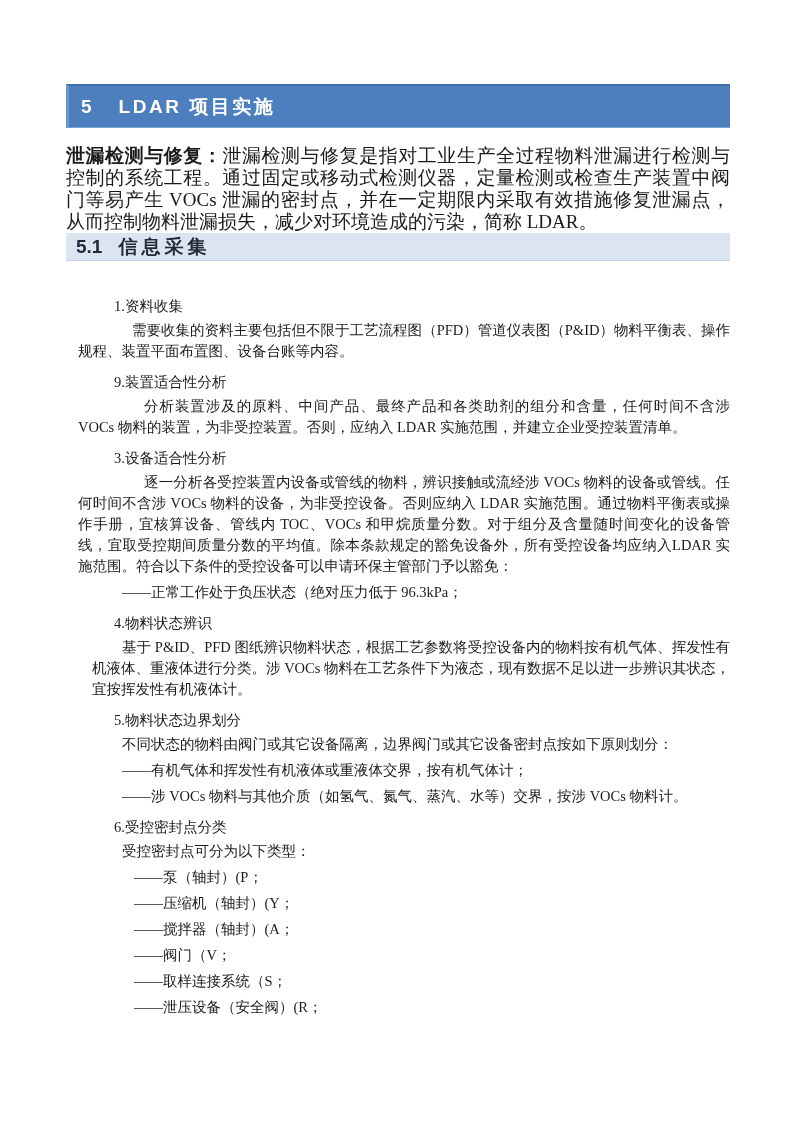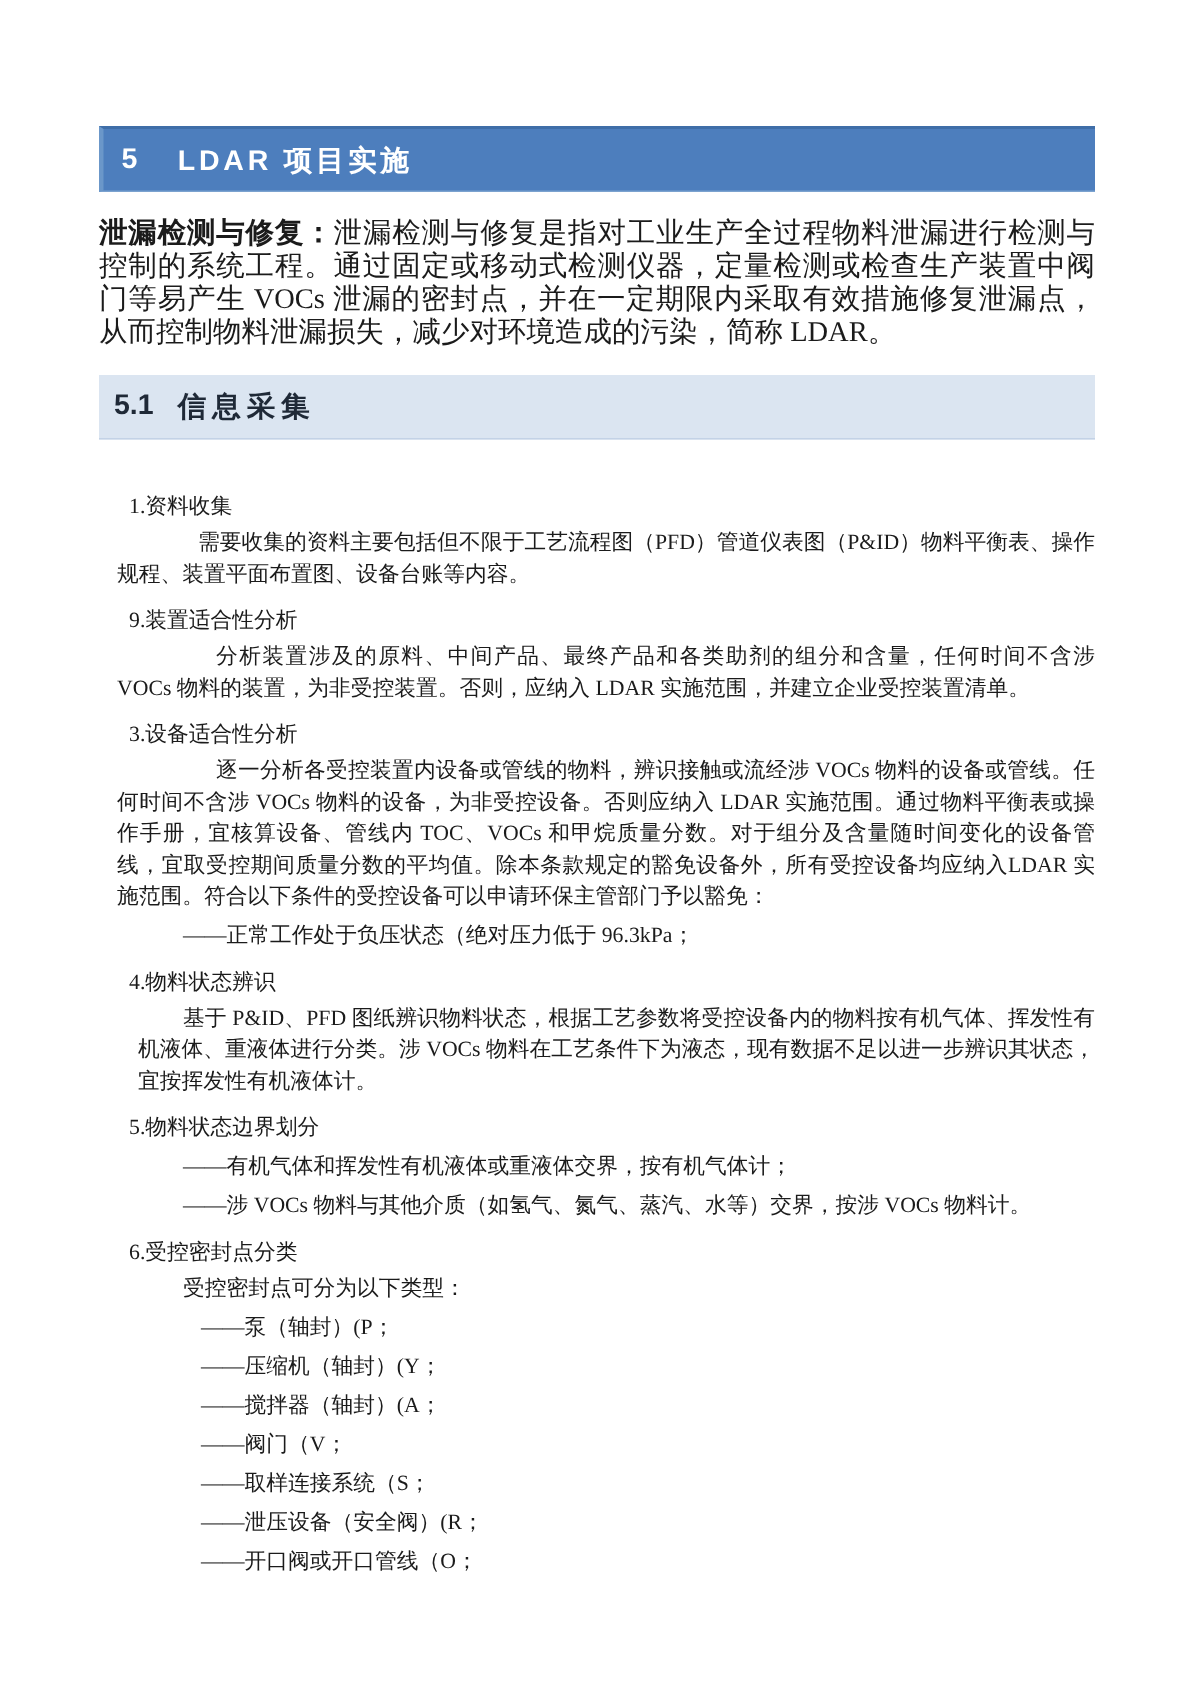--- a/index.html
+++ b/index.html
@@ -40,36 +40,35 @@
   .h1bar .ttl{letter-spacing:2.5px;}
   
   .intro{
     margin-top:17px;
     font-size:19px;line-height:22px;
     text-align:justify;
   }
   .intro b{font-weight:bold;}
   
   .h2bar{
-    margin-top:17px;
     background:var(--subheading-bg);
     color:var(--subheading-text);
-    height:43px;
+    height:28px;
     display:flex;align-items:center;
     padding-left:10px;
     font-family:"Liberation Sans","DejaVu Sans",sans-serif;
     font-weight:bold;font-size:19px;
     border-bottom:1px solid #c3d2e6;
   }
   .h2bar .num{margin-right:16px;}
   .h2bar .ttl{letter-spacing:4px;}
   
   .items{margin-top:25px;font-size:14.5px;line-height:21px;}
   .item{margin-top:10px;}
-  .ititle{margin:0 0 3px 20px;}
+  .ititle{margin:0 0 3px 48px;}
   .body{text-align:justify;}
   .b0{margin-left:12px;text-indent:66px;}
   .b1{margin-left:12px;text-indent:54px;}
   .b2{margin-left:26px;text-indent:30px;}
   .d{margin-top:5px;margin-left:26px;text-indent:30px;text-align:justify;}
   .d6{margin-top:5px;margin-left:68px;text-indent:0;}
   
   .footer{
     margin-top:auto;
     padding-top:18px;
@@ -114,34 +113,34 @@
       <p class="d">——正常工作处于负压状态（绝对压力低于 96.3kPa；</p>
     </div>
 
     <div class="item">
       <p class="ititle">4.物料状态辨识</p>
       <p class="body b2">基于 P&amp;ID、PFD 图纸辨识物料状态，根据工艺参数将受控设备内的物料按有机气体、挥发性有机液体、重液体进行分类。涉 VOCs 物料在工艺条件下为液态，现有数据不足以进一步辨识其状态， 宜按挥发性有机液体计。</p>
     </div>
 
     <div class="item">
       <p class="ititle">5.物料状态边界划分</p>
+      <p class="body b2">不同状态的物料由阀门或其它设备隔离，边界阀门或其它设备密封点按如下原则划分：</p>
       <p class="d">——有机气体和挥发性有机液体或重液体交界，按有机气体计；</p>
       <p class="d">——涉 VOCs 物料与其他介质（如氢气、氮气、蒸汽、水等）交界，按涉 VOCs 物料计。</p>
     </div>
 
     <div class="item">
       <p class="ititle">6.受控密封点分类</p>
       <p class="body b2">受控密封点可分为以下类型：</p>
       <p class="d6">——泵（轴封）(P；</p>
       <p class="d6">——压缩机（轴封）(Y；</p>
       <p class="d6">——搅拌器（轴封）(A；</p>
       <p class="d6">——阀门（V；</p>
       <p class="d6">——取样连接系统（S；</p>
       <p class="d6">——泄压设备（安全阀）(R；</p>
-      <p class="d6">——开口阀或开口管线（O；</p>
     </div>
 
   </div>
 
   <div class="footer">
     
   </div>
 
 </div>
 

